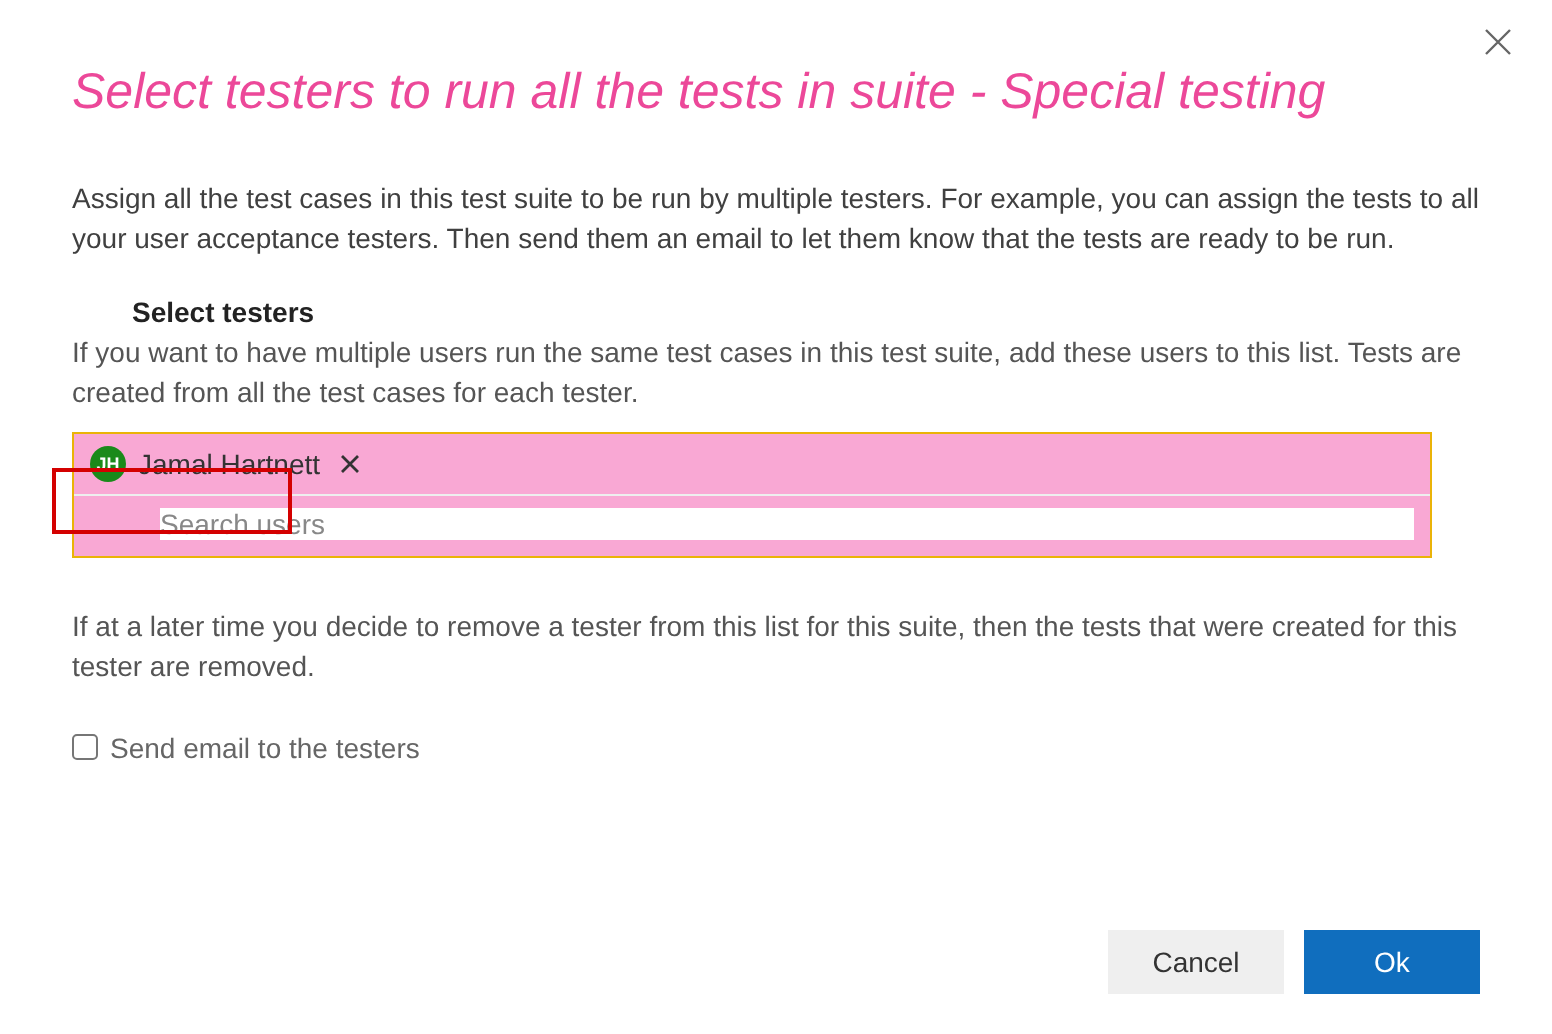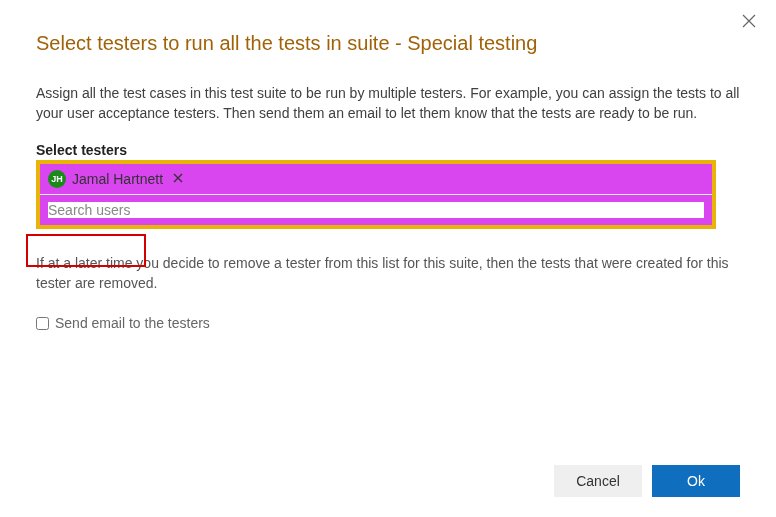--- a/index.html
+++ b/index.html
@@ -21,47 +21,49 @@
       position: absolute;
       top: 14px;
       right: 16px;
       width: 18px;
       height: 18px;
       cursor: pointer;
       color: #555;
     }
     .close-btn svg { width: 14px; height: 14px; }
     .title {
-      font-size: 20px;
+      font-size: 25px;
       font-weight: 400;
-      color: #a16207;
+      color: #ec4899;
       margin-bottom: 28px;
       margin-top: 8px;
+      font-style: italic;
     }
     .intro {
       font-size: 14px;
       color: #404040;
       line-height: 1.45;
       margin-bottom: 18px;
     }
     .section-heading {
       font-size: 14px;
       font-weight: 600;
       color: #222;
       margin-bottom: 2px;
+      margin-left: 30px;
     }
     .section-help {
       font-size: 14px;
       color: #555;
       line-height: 1.45;
       margin-bottom: 10px;
     }
     .picker {
-      border: 4px solid #eab308;
-      background: #d946ef;
+      border: 1px solid #eab308;
+      background: #f9a8d4;
       width: 680px;
     }
     .chips-row {
       display: flex;
       align-items: center;
       padding: 6px 8px;
       border-bottom: 1px solid #eee;
       min-height: 30px;
     }
     .avatar {
@@ -85,20 +87,21 @@
     }
     .chip-remove {
       cursor: pointer;
       color: #333;
       font-size: 13px;
       padding: 0 4px;
     }
     .chip-remove svg { width: 10px; height: 10px; }
     .search-row {
       padding: 6px 8px;
+      margin-left: 35px;
     }
     .search-input {
       border: none;
       outline: none;
       font-size: 14px;
       color: #777;
       width: 100%;
       font-family: inherit;
     }
     .search-input::placeholder { color: #888; }
@@ -148,20 +151,21 @@
     <svg viewBox="0 0 14 14">
         <path d="M1 1 L13 13 M13 1 L1 13" stroke="#666" stroke-width="1.2" fill="none"></path>
       </svg>
   </div>
 
   <h1 class="title">Select testers to run all the tests in suite - Special testing</h1>
 
   <p class="intro">Assign all the test cases in this test suite to be run by multiple testers. For example, you can assign the tests to all your user acceptance testers. Then send them an email to let them know that the tests are ready to be run.</p>
 
   <div class="section-heading">Select testers</div>
+  <p class="section-help">If you want to have multiple users run the same test cases in this test suite, add these users to this list. Tests are created from all the test cases for each tester.</p>
 
   <div class="picker">
     <div class="chips-row">
       <div class="avatar">JH</div>
       <span class="chip-name">Jamal Hartnett</span>
       <span class="chip-remove">
         <svg viewBox="0 0 10 10">
             <path d="M1 1 L9 9 M9 1 L1 9" stroke="#333" stroke-width="1.4" fill="none"></path>
           </svg>
       </span>

